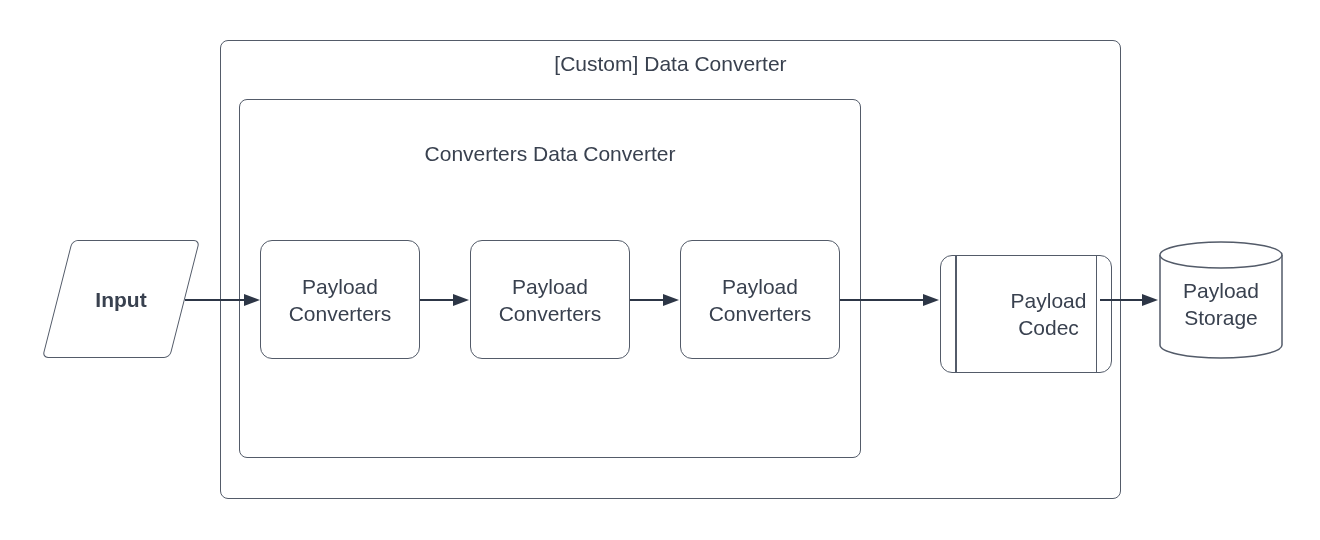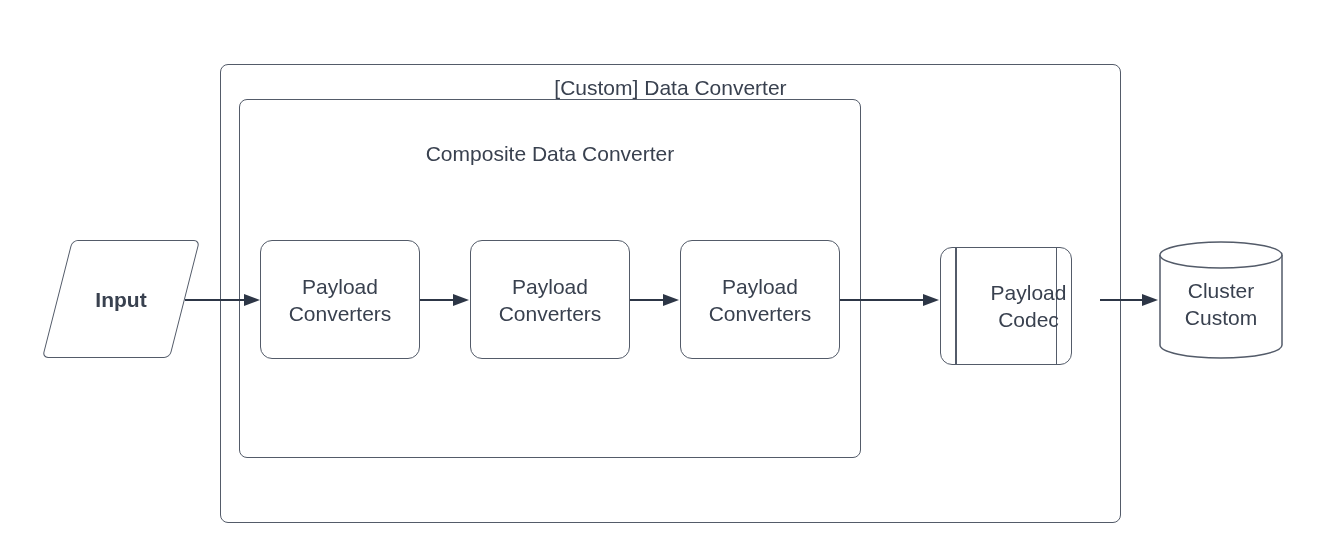--- a/index.html
+++ b/index.html
@@ -78,26 +78,26 @@
   .edge-layer{z-index:5;}
   .edge-line{stroke:var(--arrow);stroke-width:2;}
   .edge-head{fill:var(--arrow);}
   .cyl{fill:#ffffff;stroke:var(--stroke);stroke-width:1.5;}
 </style>
 </head>
 <body>
 
 <div class="canvas">
 
-  <div class="group" style="left:220px;top:40px;width:901px;height:459px;margin-top:24px;">
+  <div class="group" style="left:220px;top:40px;width:901px;height:459px;">
     <div class="group-label outer-label">[Custom] Data Converter</div>
   </div>
 
   <div class="group" style="left:239px;top:99px;width:622px;height:359px;">
-    <div class="group-label inner-label">Composite Data Converter</div>
+    <div class="group-label inner-label">Converters Data Converter</div>
   </div>
 
   <div class="node" style="left:57px;top:240px;width:128px;height:118px;font-weight:bold;">
     <div class="para-bg"></div>
     <div class="label">
       <span>Input</span>
     </div>
   </div>
 
   <div class="node rect" style="left:260px;top:240px;width:160px;height:119px;">
@@ -111,35 +111,35 @@
       <span>Payload Converters</span>
     </div>
   </div>
 
   <div class="node rect" style="left:680px;top:240px;width:160px;height:119px;">
     <div class="label">
       <span>Payload Converters</span>
     </div>
   </div>
 
-  <div class="node rect" style="left:940px;top:247px;width:132px;height:118px;padding-left:45px;">
+  <div class="node rect" style="left:940px;top:255px;width:172px;height:118px;padding-left:45px;">
     <div class="codec-bar left"></div>
     <div class="codec-bar right"></div>
     <div class="label">
       <span>Payload Codec</span>
     </div>
   </div>
 
   <svg class="shape-layer">
     <path class="cyl" d="M1160,255 L1160,345 A61,13 0 0 0 1282,345 L1282,255"></path>
     <ellipse class="cyl" cx="1221" cy="255" rx="61" ry="13"></ellipse>
   </svg>
   <div class="node" style="left:1159px;top:254px;width:124px;height:100px;">
     <div class="label">
-      <span class="narrow">Cluster Custom</span>
+      <span class="narrow">Payload Storage</span>
     </div>
   </div>
 
   <svg class="edge-layer">
     <line class="edge-line" x1="185" y1="300" x2="248" y2="300"></line>
     <polygon class="edge-head" points="244,294 260,300 244,306"></polygon>
 
     <line class="edge-line" x1="420" y1="300" x2="457" y2="300"></line>
     <polygon class="edge-head" points="453,294 469,300 453,306"></polygon>
 

